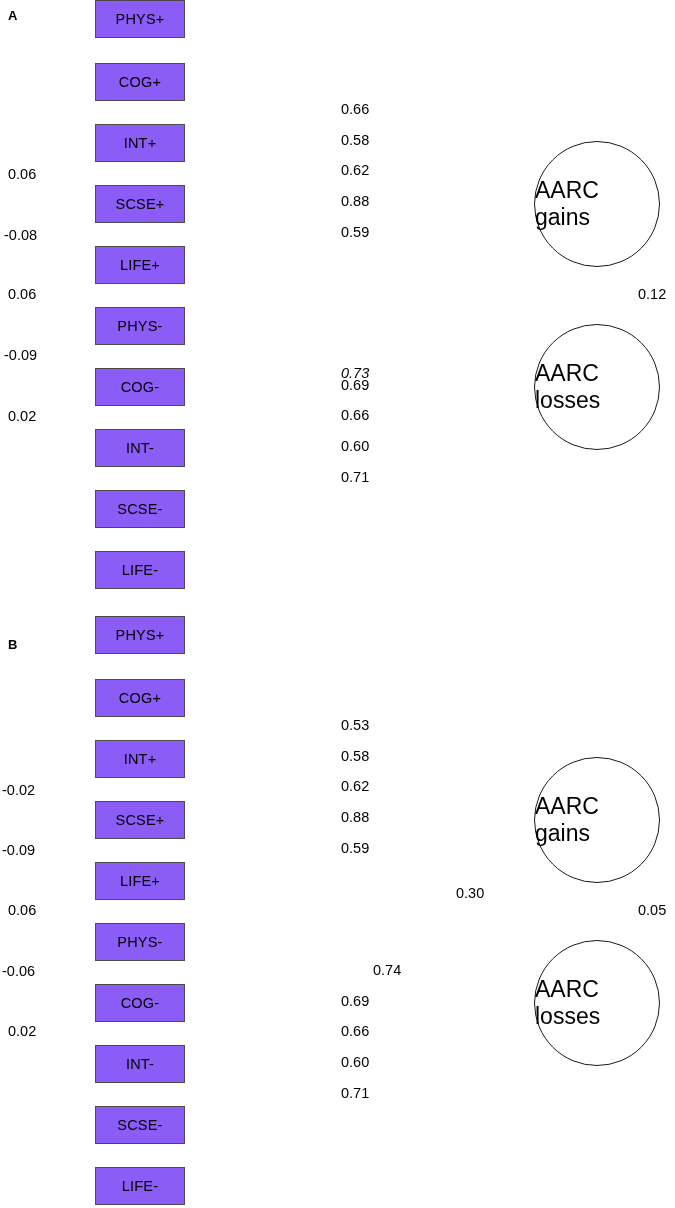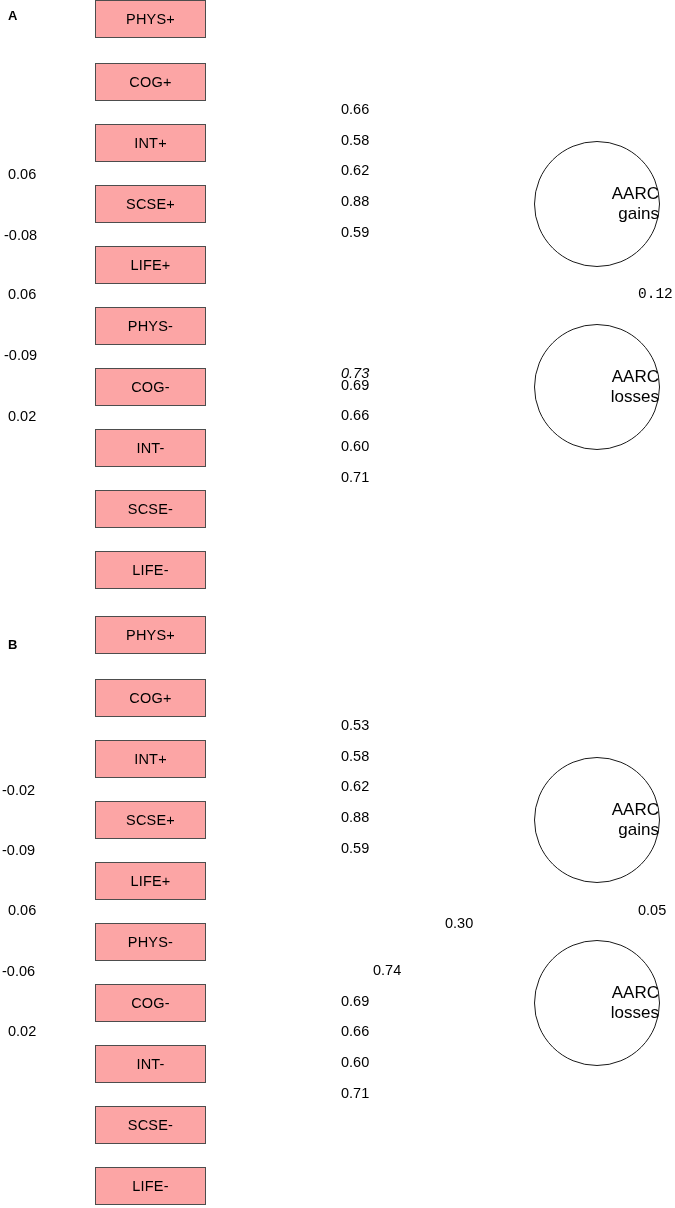--- a/index.html
+++ b/index.html
@@ -7,31 +7,31 @@
     font-family:"Liberation Sans", sans-serif;
     width:675px;height:1208px;position:relative;overflow:hidden;
     color:#000;
   }
   #diagram{position:absolute;left:0;top:0;width:675px;height:1208px;}
   .panel-letter{
     position:absolute;font-size:13px;font-weight:bold;color:#000;
     font-family:"Liberation Sans", sans-serif;
   }
   .ind-box{
-    position:absolute;width:111px;height:38px;
-    border:1.3px solid #4d4d4d;background:#fca5a5;
+    position:absolute;width:90px;height:38px;
+    border:1.3px solid #4d4d4d;background:#8b5cf6;
     box-sizing:border-box;
     display:flex;align-items:center;justify-content:center;
     font-size:14.5px;color:#000;letter-spacing:.2px;
   }
   .lv-circle{
     position:absolute;width:126px;height:126px;border-radius:50%;
     border:1.5px solid #1a1a1a;background:#ffffff;box-sizing:border-box;
-    display:flex;flex-direction:column;align-items:flex-end;justify-content:center;
-    font-size:17px;line-height:1.18;color:#000;
+    display:flex;flex-direction:column;align-items:flex-start;justify-content:center;
+    font-size:23px;line-height:1.18;color:#000;
   }
   .lv-circle span{display:block;}
   .edge-label{
     position:absolute;font-size:14.5px;color:#000;background:transparent;
     white-space:nowrap;
   }
   svg{position:absolute;left:0;top:0;overflow:visible;}
 </style>
 </head>
 <body>
@@ -89,21 +89,21 @@
 <div class="edge-label" style="left:341px;top:407px;">0.66</div>
 <div class="edge-label" style="left:341px;top:438px;">0.60</div>
 <div class="edge-label" style="left:341px;top:469px;">0.71</div>
 
 <div class="edge-label" style="left:8px;top:166px;">0.06</div>
 <div class="edge-label" style="left:4px;top:227px;text-align:center;">-0.08</div>
 <div class="edge-label" style="left:8px;top:286px;">0.06</div>
 <div class="edge-label" style="left:4px;top:347px;">-0.09</div>
 <div class="edge-label" style="left:8px;top:408px;">0.02</div>
 
-<div class="edge-label" style="left:638px;top:286px;font-family:Liberation Mono, monospace;">0.12</div>
+<div class="edge-label" style="left:638px;top:286px;">0.12</div>
 
 <div class="panel-letter" style="left:8px;top:637px;">B</div>
 
 <div class="ind-box" style="left:95px;top:616px;">
     <span>PHYS+</span>
   </div>
 <div class="ind-box" style="left:95px;top:679px;">
     <span>COG+</span>
   </div>
 <div class="ind-box" style="left:95px;top:740px;">
@@ -139,21 +139,21 @@
   <span>AARC</span>
   <span>losses</span>
 </div>
 
 <div class="edge-label" style="left:341px;top:717px;">0.53</div>
 <div class="edge-label" style="left:341px;top:748px;">0.58</div>
 <div class="edge-label" style="left:341px;top:778px;">0.62</div>
 <div class="edge-label" style="left:341px;top:809px;">0.88</div>
 <div class="edge-label" style="left:341px;top:840px;">0.59</div>
 
-<div class="edge-label" style="left:445px;top:885px;margin-top:30px;">0.30</div>
+<div class="edge-label" style="left:456px;top:885px;">0.30</div>
 
 <div class="edge-label" style="left:341px;top:962px;margin-left:32px;">0.74</div>
 <div class="edge-label" style="left:341px;top:993px;">0.69</div>
 <div class="edge-label" style="left:341px;top:1023px;">0.66</div>
 <div class="edge-label" style="left:341px;top:1054px;">0.60</div>
 <div class="edge-label" style="left:341px;top:1085px;">0.71</div>
 
 <div class="edge-label" style="left:2px;top:782px;">-0.02</div>
 <div class="edge-label" style="left:2px;top:842px;">-0.09</div>
 <div class="edge-label" style="left:8px;top:902px;">0.06</div>

